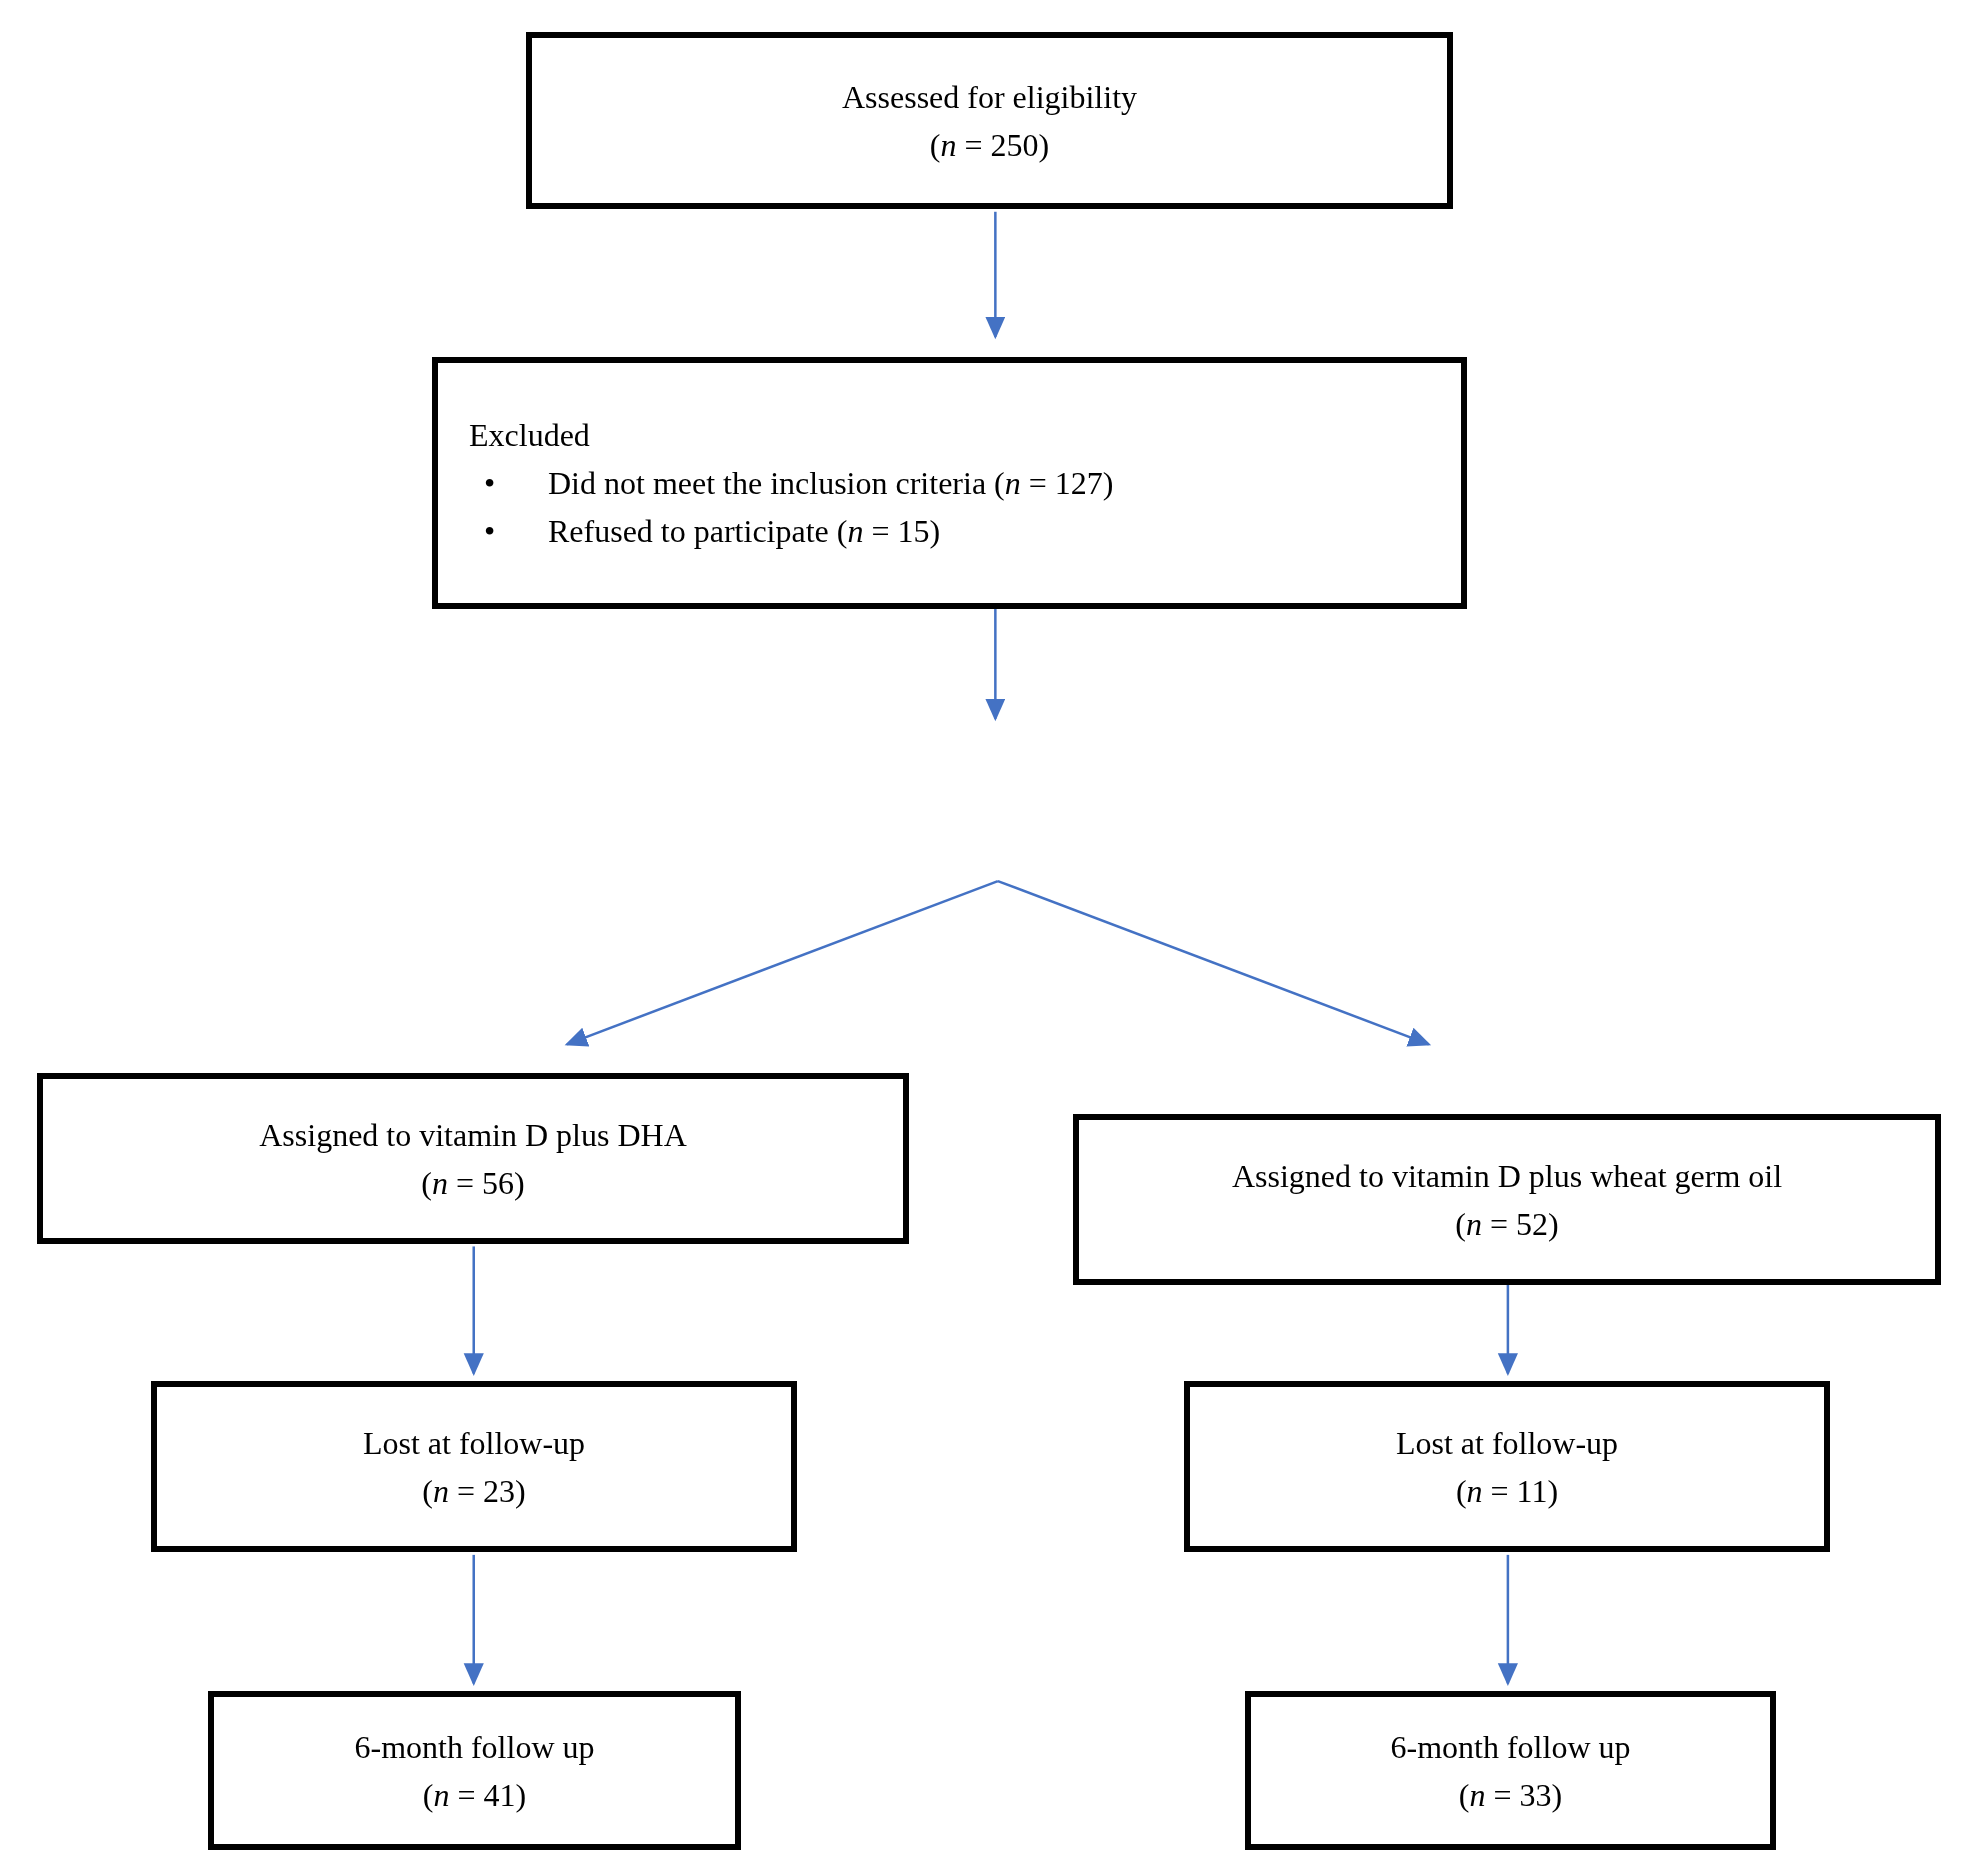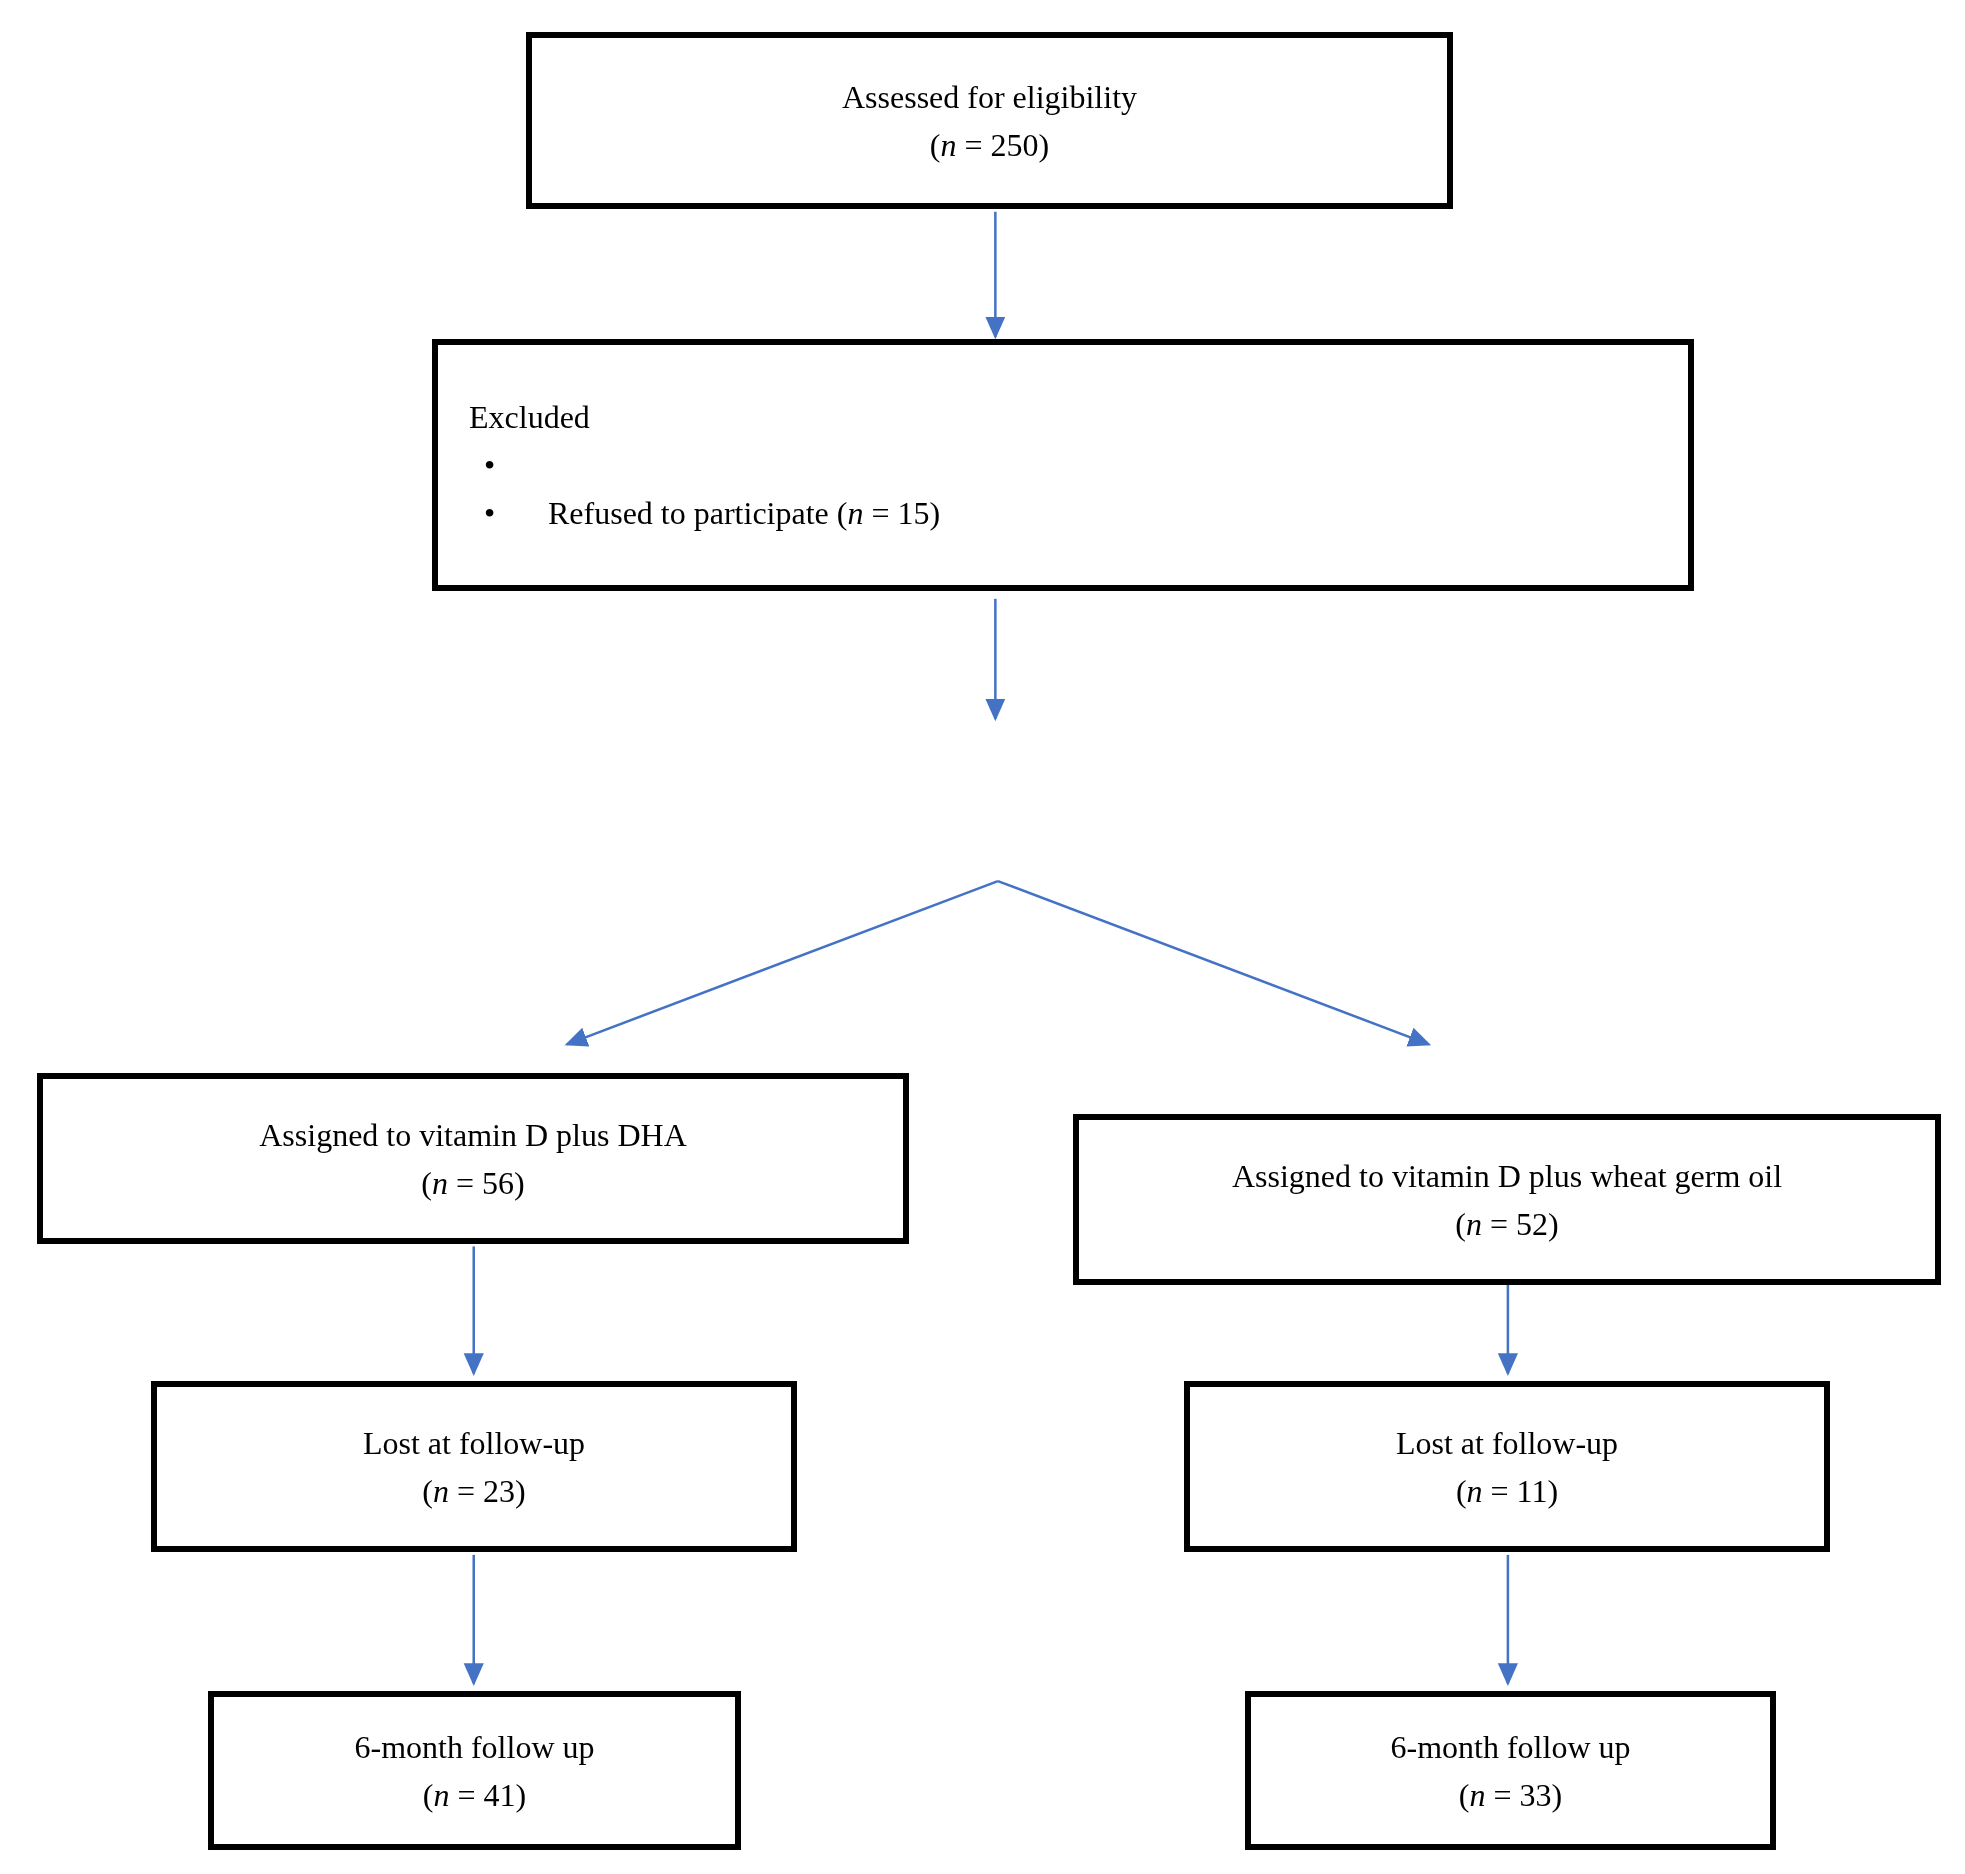--- a/index.html
+++ b/index.html
@@ -60,24 +60,27 @@
     <path class="flowline" d="M2992,3085 L2992,3340" marker-end="url(#arrowhead)" stroke="#4472C4"></path>
   </svg>
 
   <div class="box" style="left:526px; top:32px; width:927px; height:177px;">
     <div class="line">Assessed for eligibility</div>
     <div class="line">
       <span>(</span><i>n</i><span> = 250)</span>
     </div>
   </div>
 
-  <div class="box box-excluded" style="left:432px; top:339px; width:1262px; height:252px;">
+  <div class="box box-excluded" style="left:432px; top:357px; width:1035px; height:252px;">
     <div class="line title-line">Excluded</div>
     <div class="line bullet-row">
       <span class="bullet-glyph">•</span>
+      <span>
+        <span>Did not meet the inclusion criteria (</span><i>n</i><span> = 127)</span>
+      </span>
     </div>
     <div class="line bullet-row">
       <span class="bullet-glyph">•</span>
       <span>
         <span>Refused to participate (</span><i>n</i><span> = 15)</span>
       </span>
     </div>
   </div>
 
 

